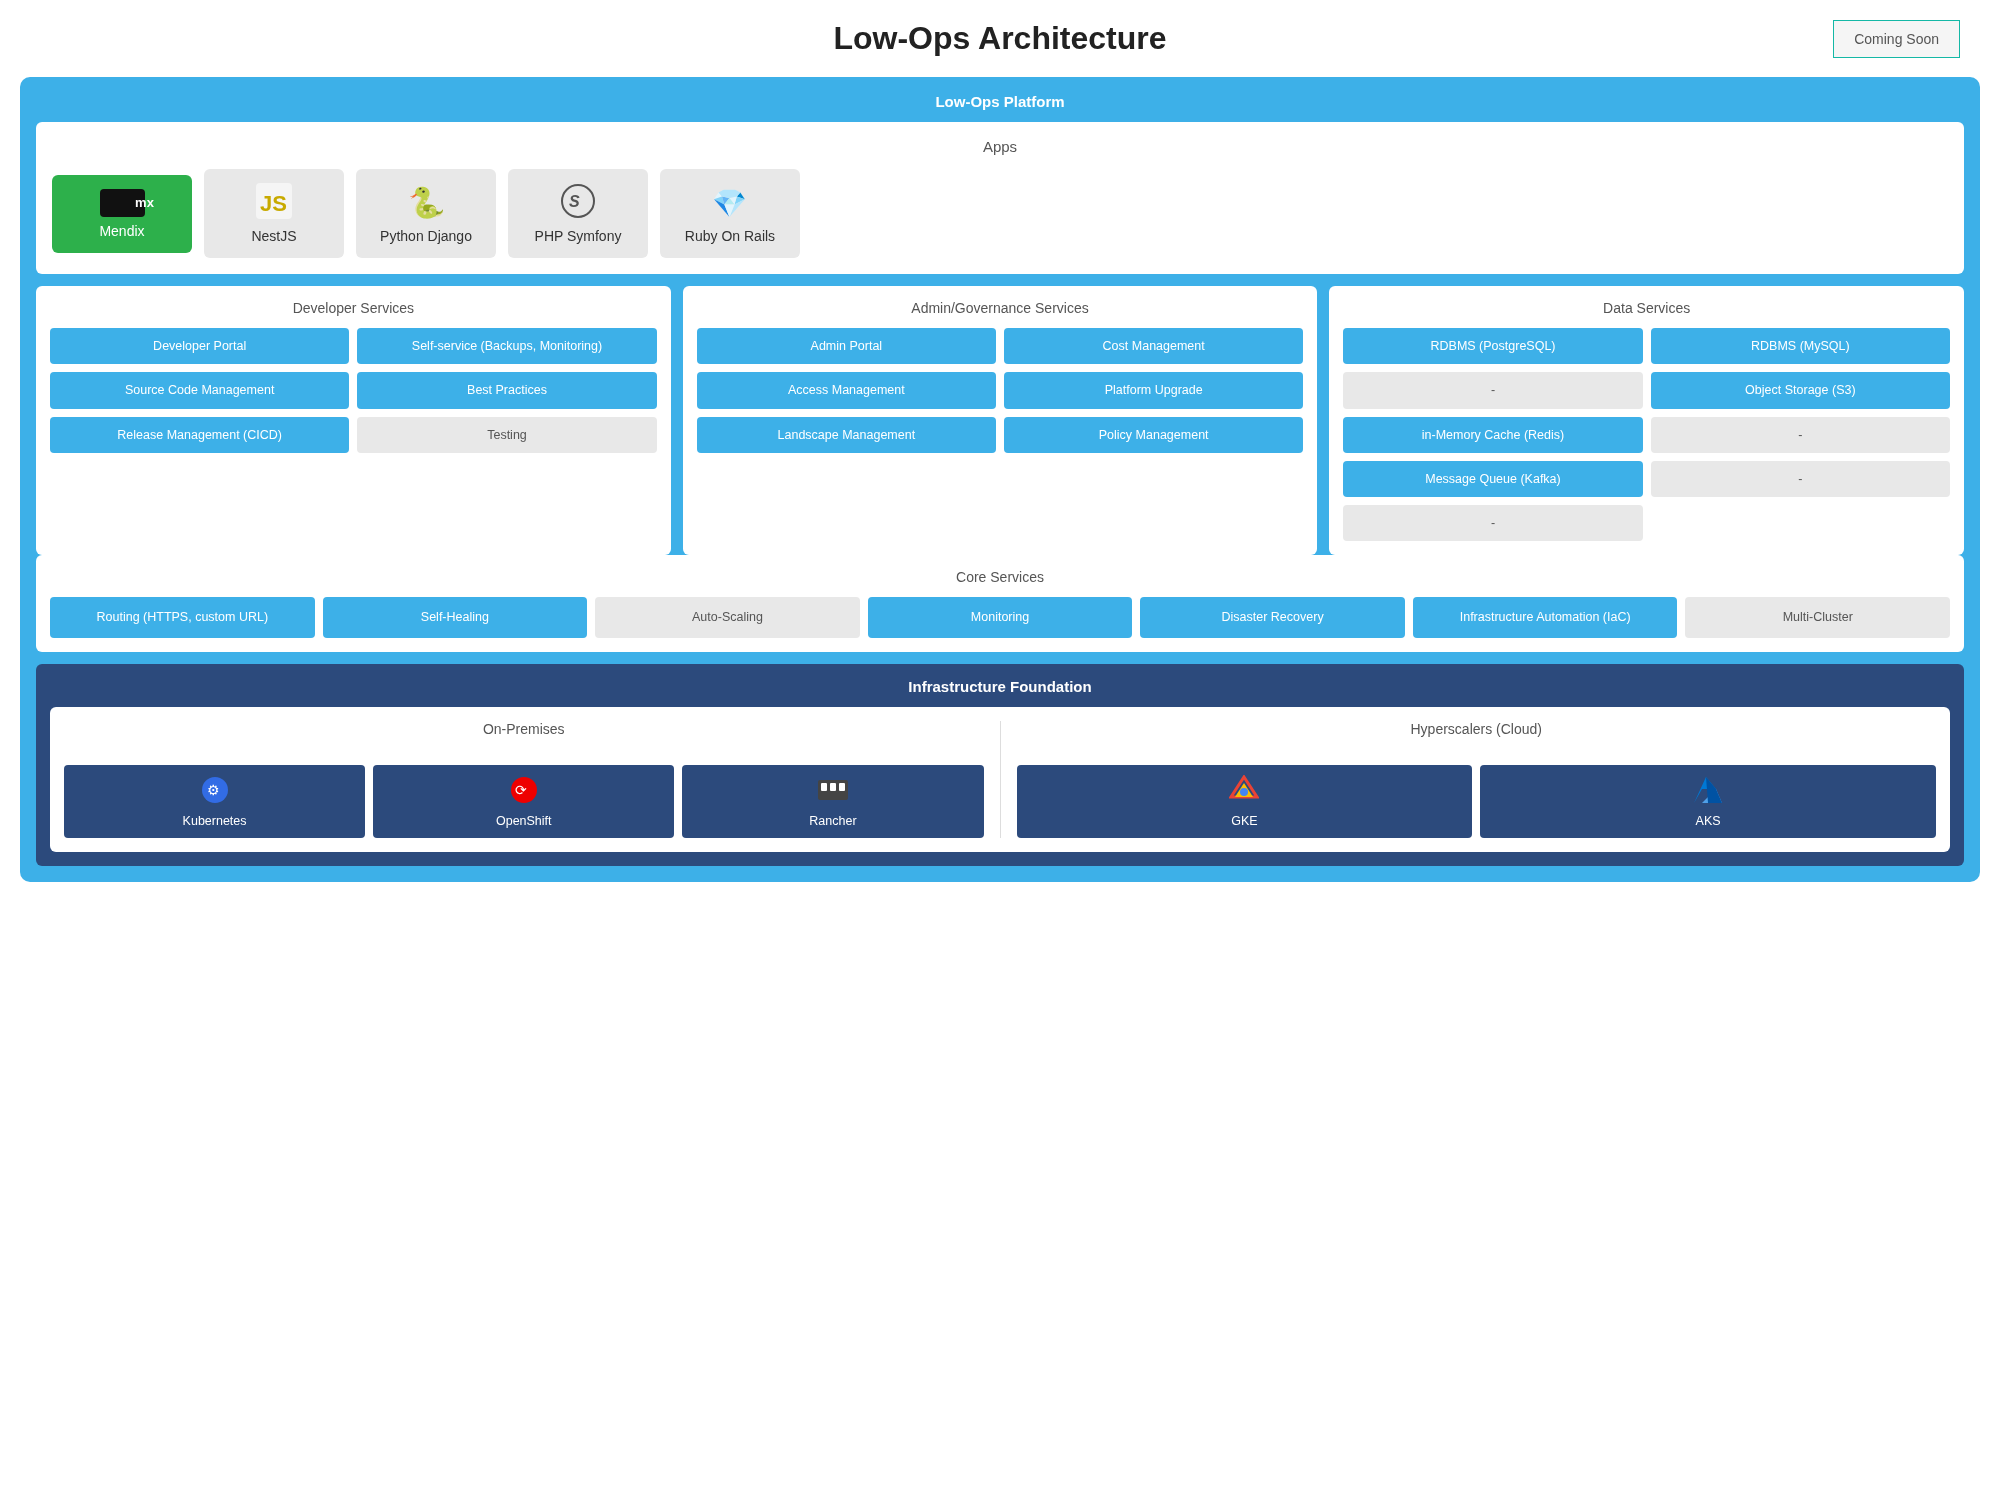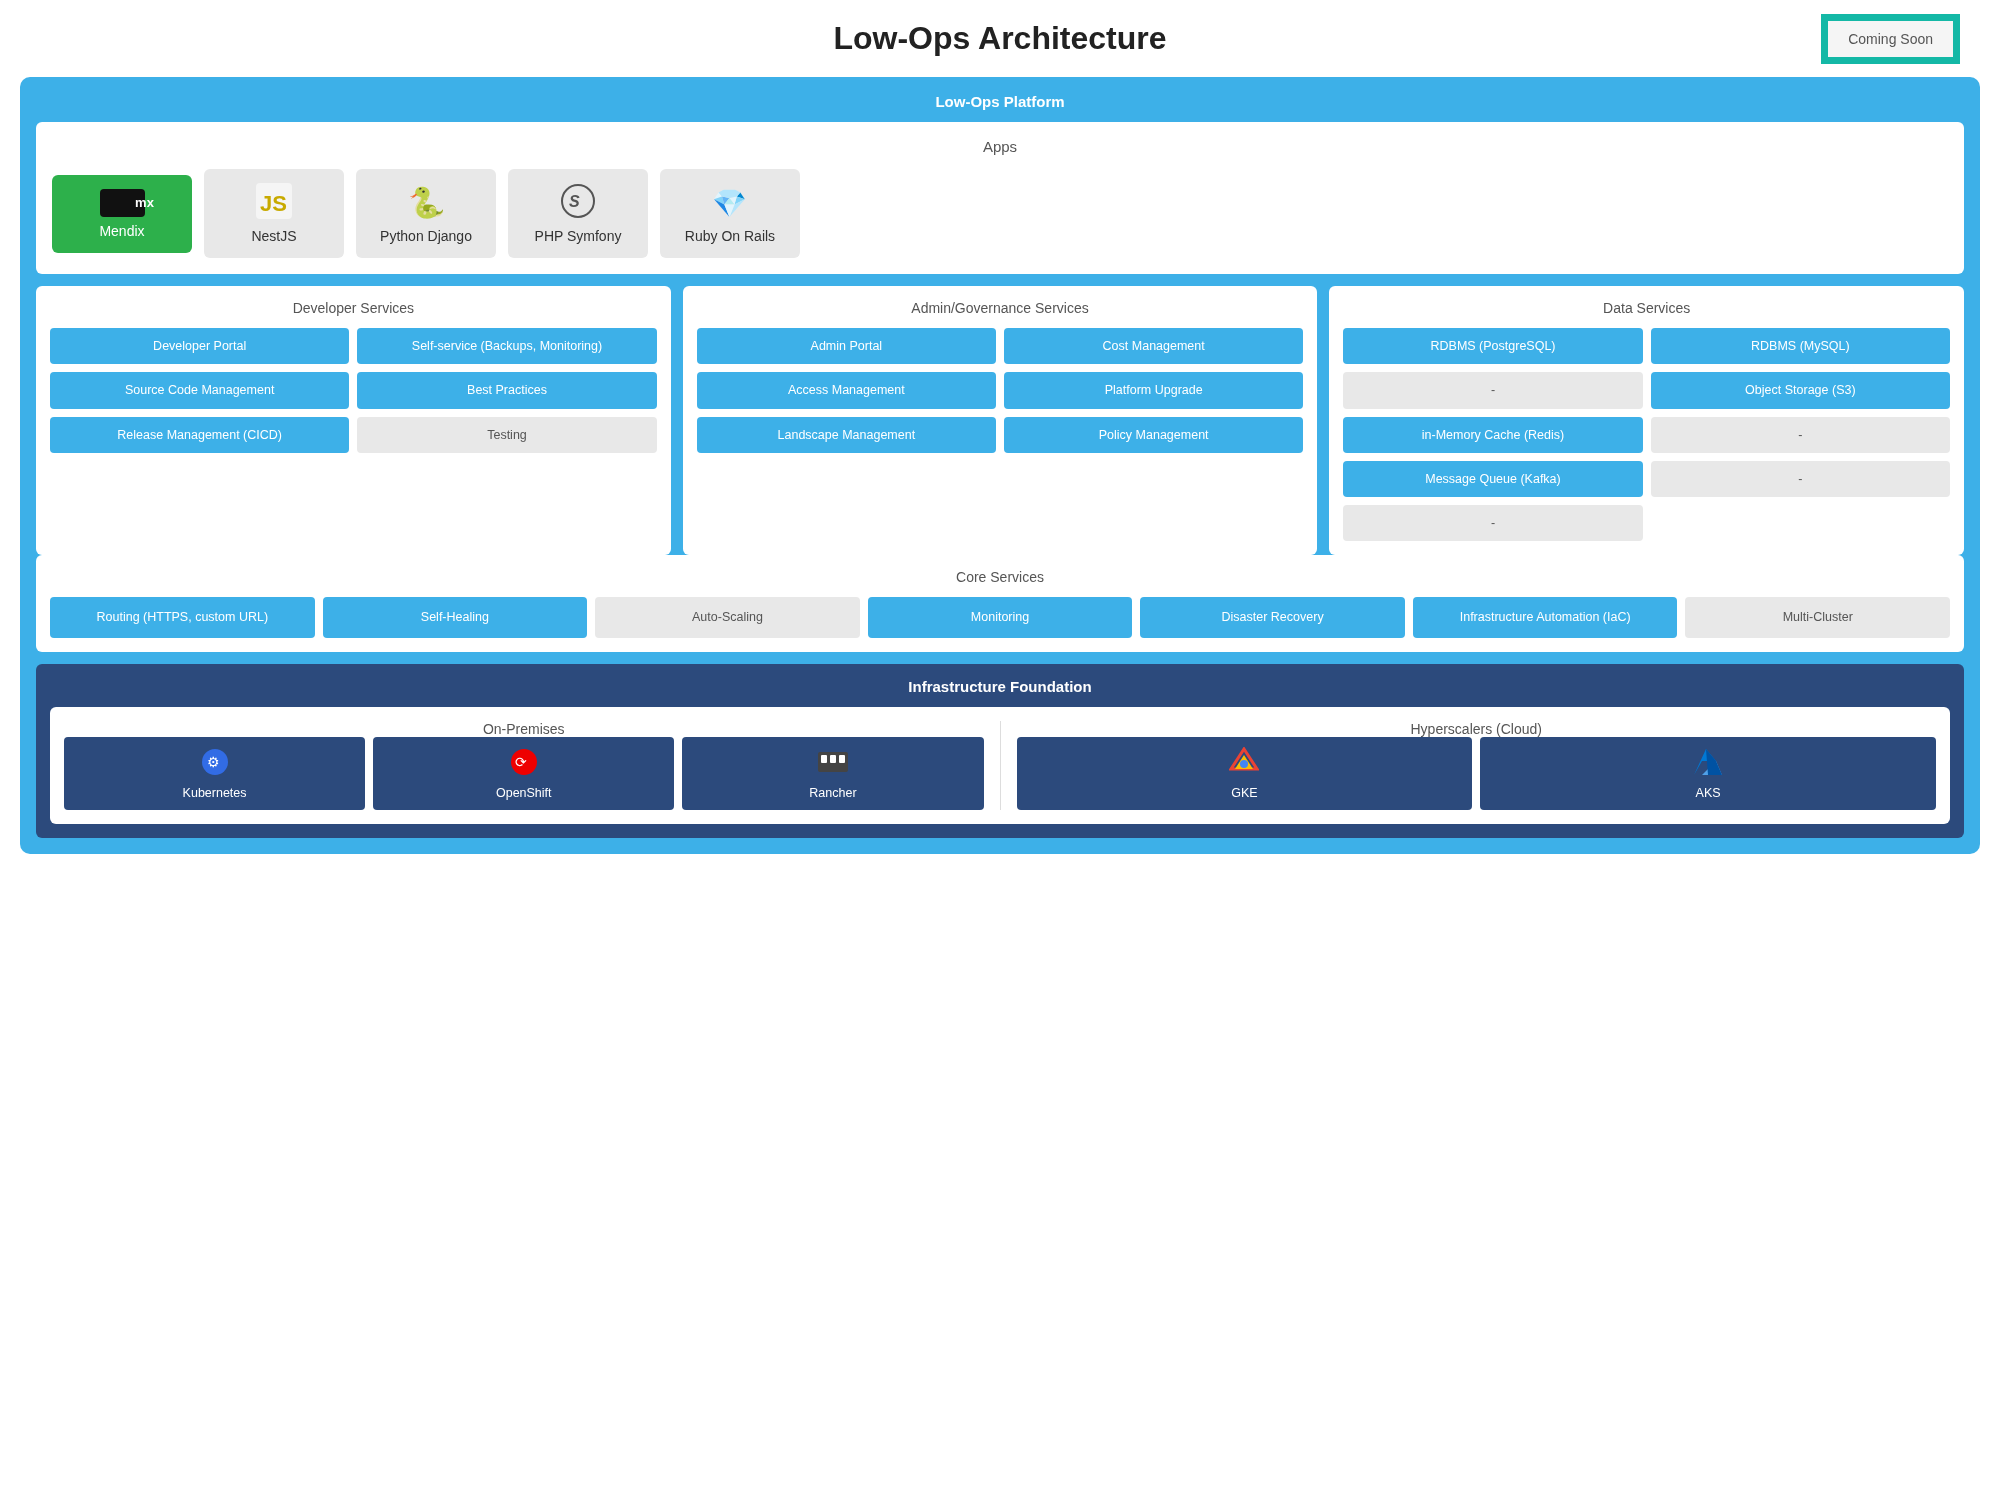--- a/index.html
+++ b/index.html
@@ -18,21 +18,21 @@
     .page-title {
       font-size: 32px;
       font-weight: 700;
       color: #222;
     }
     .coming-soon-badge {
       position: absolute;
       right: 20px;
       top: 50%;
       transform: translateY(-50%);
-      border: 7px solid #14b8a6;
+      border: 1px solid #14b8a6;
       padding: 10px 20px;
       font-size: 14px;
       color: #555;
       background: #f5f5f5;
     }
 
     .main-container {
       background: #3db0e8;
       border-radius: 10px;
       padding: 16px;
@@ -175,21 +175,21 @@
       display: flex;
       gap: 12px;
     }
     .infra-panel {
       flex: 1;
     }
     .infra-panel-title {
       text-align: center;
       font-size: 14px;
       color: #555;
-      margin-bottom: 0;
+      margin-bottom: 28px;
     }
     .infra-items {
       display: flex;
       gap: 8px;
     }
     .infra-item {
       background: #2c4a7c;
       color: #fff;
       border-radius: 4px;
       padding: 10px 8px;

